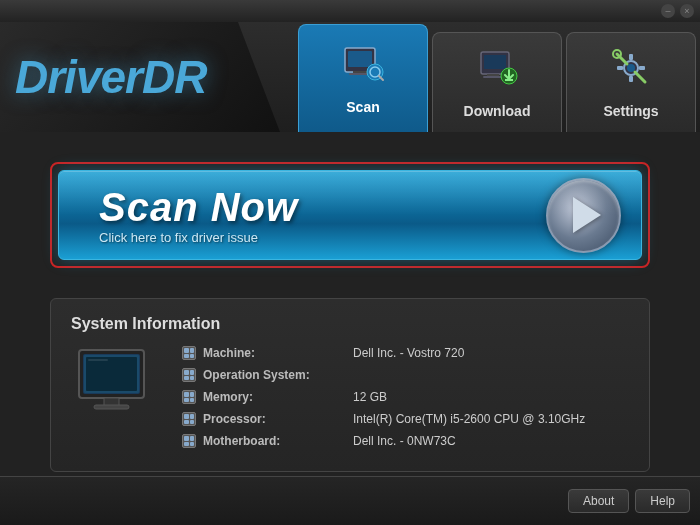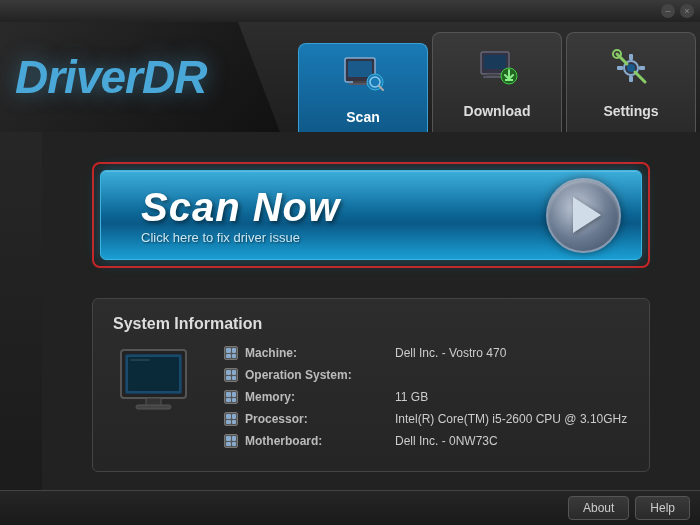--- a/index.html
+++ b/index.html
@@ -94,41 +94,40 @@
       border-top-left-radius: 8px;
       border-top-right-radius: 8px;
       margin-right: 4px;
       position: relative;
       border: 1px solid #555;
       border-bottom: none;
     }
     .nav-tab.active {
       background: linear-gradient(to bottom, #1a7ab5, #0f5a8a);
       border-color: #3a9fd5;
-      height: 89px;
+      height: 108px;
     }
     .nav-tab-icon {
       font-size: 36px;
       margin-bottom: 4px;
     }
     .nav-tab-label {
       font-size: 14px;
       color: #ddd;
       font-weight: bold;
     }
     .nav-tab.active .nav-tab-label {
       color: #fff;
     }
 
     
     .content {
       padding: 30px 50px;
       background: #222;
       min-height: calc(100% - 110px);
-      margin-left: 42px;
     }
 
     
     .scan-btn-wrapper {
       border: 2px solid #cc2222;
       border-radius: 8px;
       padding: 6px;
       margin-bottom: 30px;
       background: transparent;
     }
@@ -248,21 +247,21 @@
       flex-shrink: 0;
     }
     .sys-info-val {
       color: #ccc;
     }
 
     
     .footer {
       position: absolute;
       bottom: 0; left: 0; right: 0;
-      height: 35px;
+      height: 49px;
       background: linear-gradient(to bottom, #252525, #1a1a1a);
       border-top: 1px solid #444;
       display: flex;
       align-items: center;
       justify-content: flex-end;
       padding-right: 10px;
     }
     .footer-btn {
       background: linear-gradient(to bottom, #3a3a3a, #2a2a2a);
       border: 1px solid #555;
@@ -397,21 +396,21 @@
           <div class="sys-info-row">
             <div class="sys-info-icon">
               <div class="icon-sq">
                   <div class="icon-sq-cell"></div>
                   <div class="icon-sq-cell"></div>
                   <div class="icon-sq-cell"></div>
                   <div class="icon-sq-cell"></div>
                 </div>
             </div>
             <span class="sys-info-key">Machine:</span>
-            <span class="sys-info-val">Dell Inc. - Vostro 470</span>
+            <span class="sys-info-val">Dell Inc. - Vostro 720</span>
           </div>
 
           <div class="sys-info-row">
             <div class="sys-info-icon">
               <div class="icon-sq">
                   <div class="icon-sq-cell"></div>
                   <div class="icon-sq-cell"></div>
                   <div class="icon-sq-cell"></div>
                   <div class="icon-sq-cell"></div>
                 </div>
@@ -422,21 +421,21 @@
           <div class="sys-info-row">
             <div class="sys-info-icon">
               <div class="icon-sq">
                   <div class="icon-sq-cell"></div>
                   <div class="icon-sq-cell"></div>
                   <div class="icon-sq-cell"></div>
                   <div class="icon-sq-cell"></div>
                 </div>
             </div>
             <span class="sys-info-key">Memory:</span>
-            <span class="sys-info-val">11 GB</span>
+            <span class="sys-info-val">12 GB</span>
           </div>
 
           <div class="sys-info-row">
             <div class="sys-info-icon">
               <div class="icon-sq">
                   <div class="icon-sq-cell"></div>
                   <div class="icon-sq-cell"></div>
                   <div class="icon-sq-cell"></div>
                   <div class="icon-sq-cell"></div>
                 </div>

